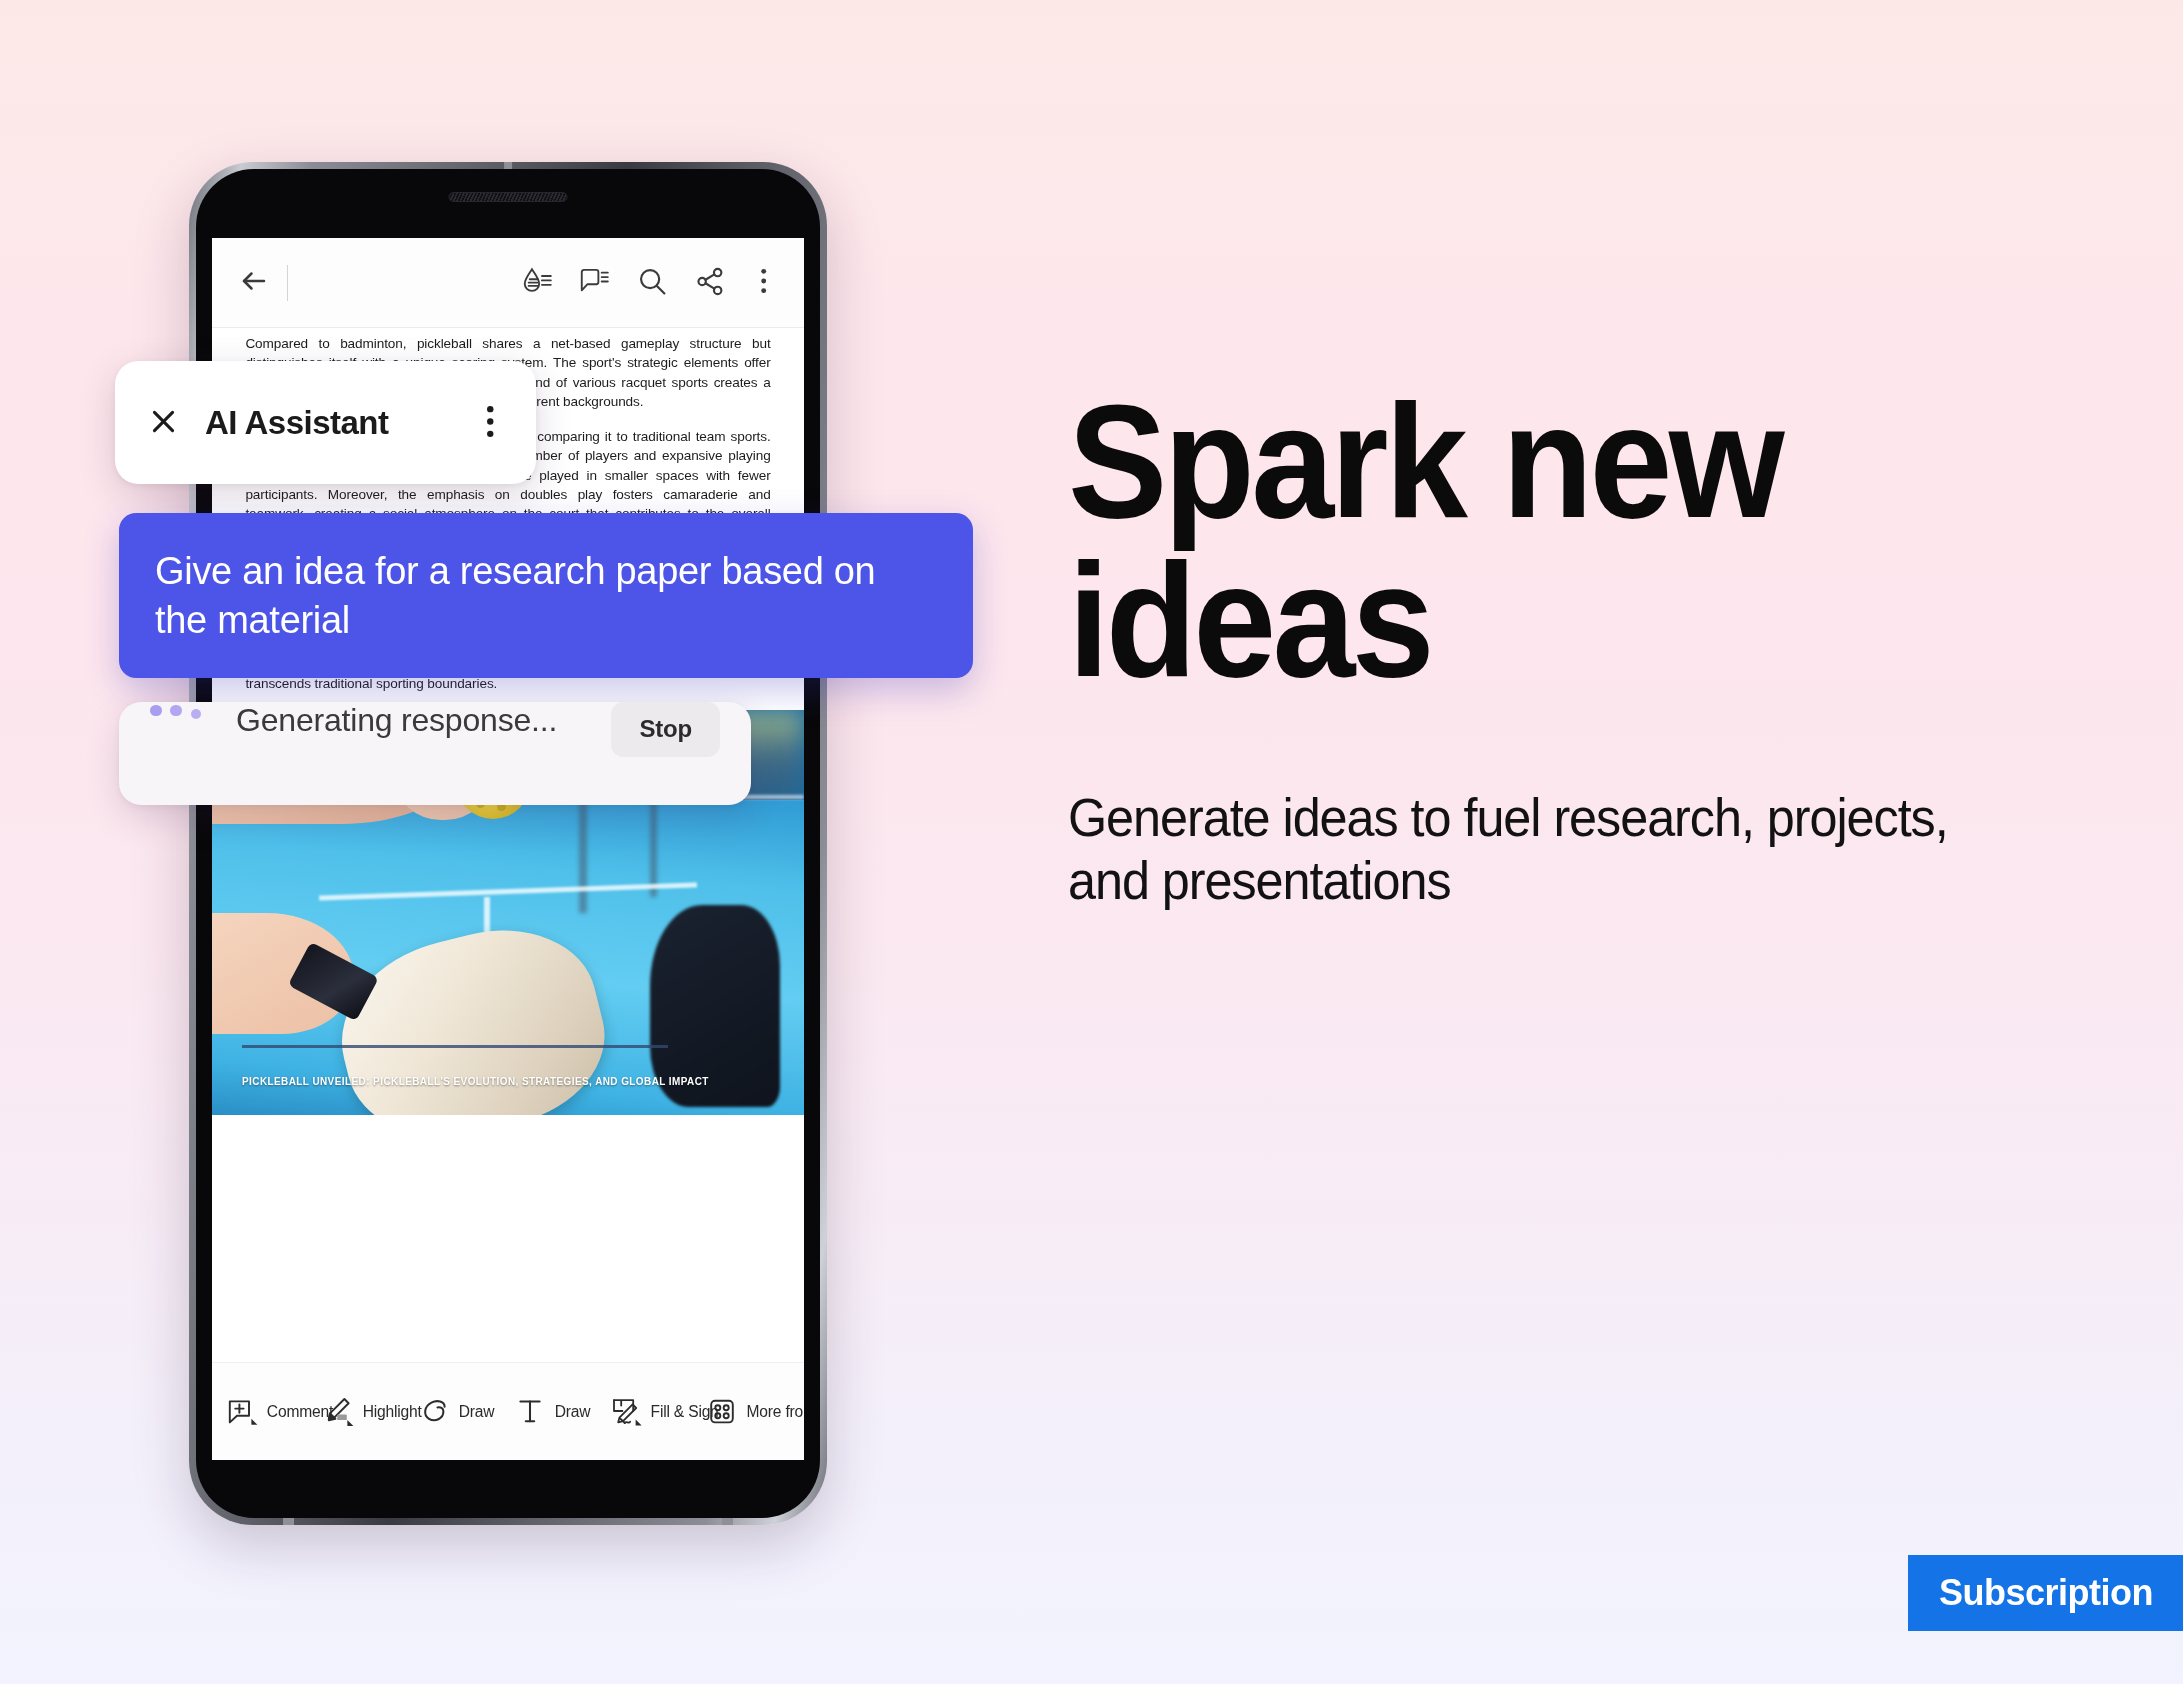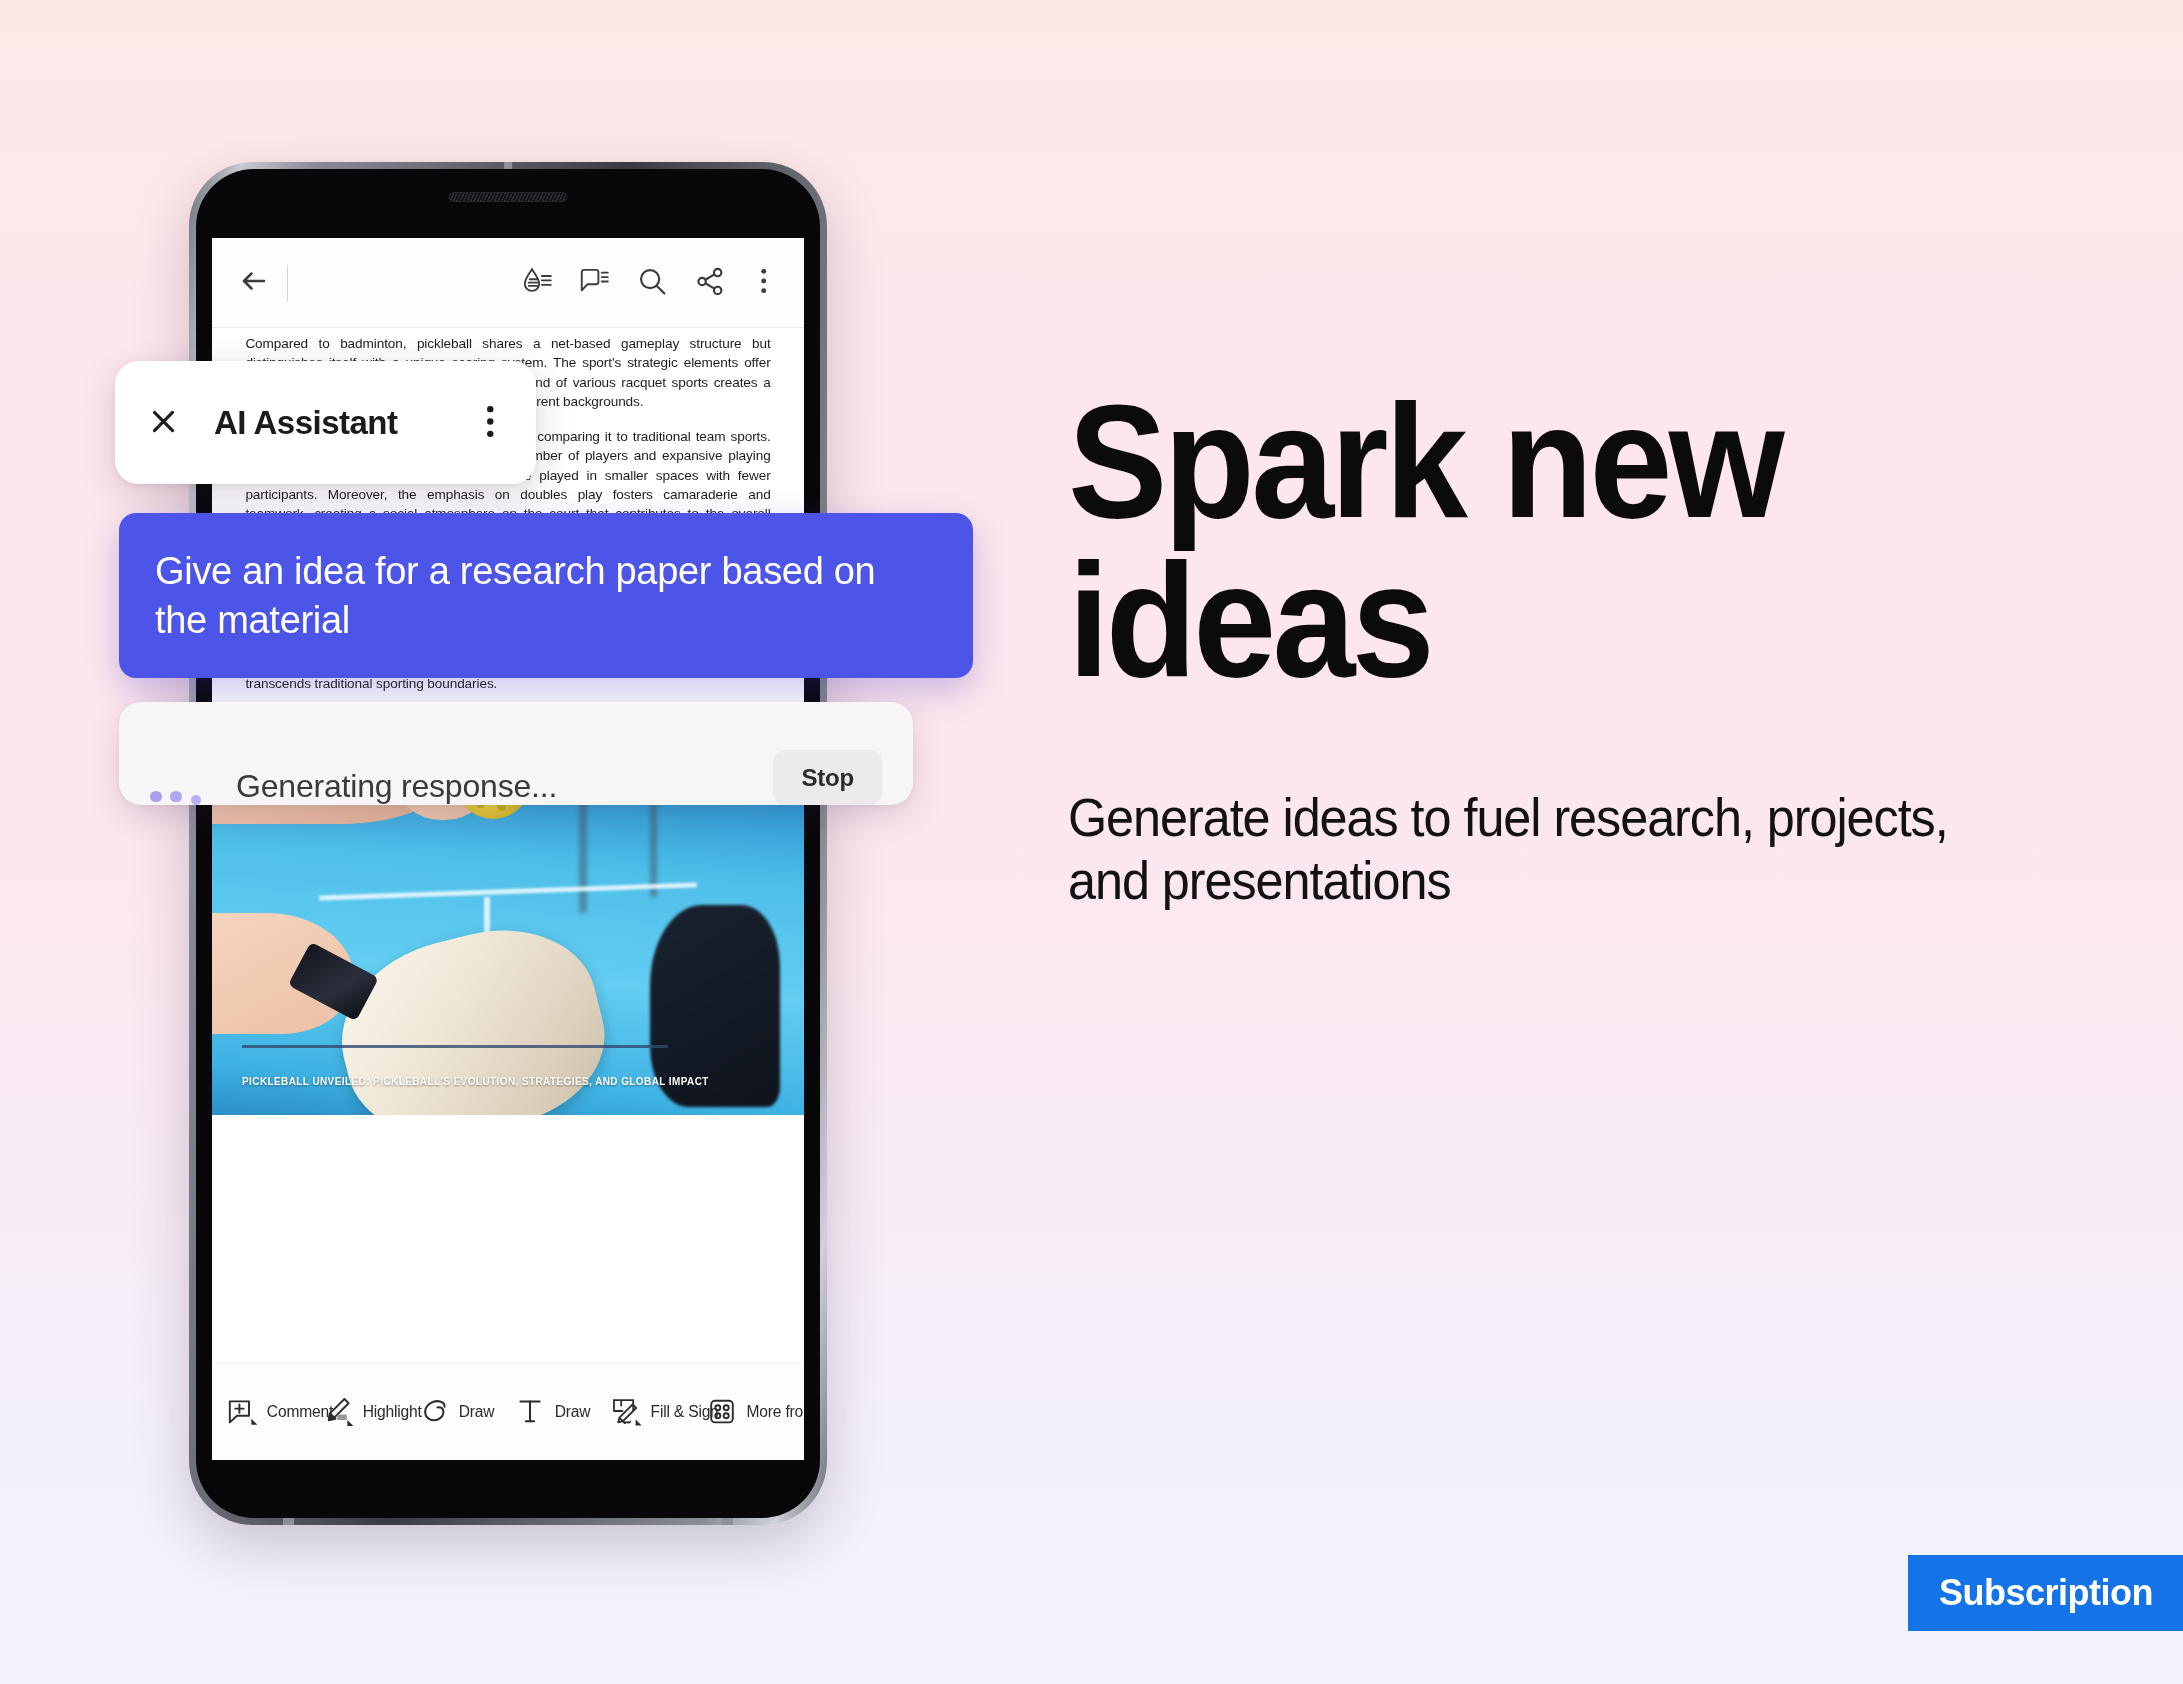--- a/index.html
+++ b/index.html
@@ -259,21 +259,21 @@
     align-items: center;
     padding: 0 25px;
   }
   .ai-close { width: 47px; display:flex; align-items:center; justify-content:center; }
   .ai-title {
     flex: 1;
     font-size: 33px;
     font-weight: bold;
     color: #1b1b1b;
     letter-spacing: -0.5px;
-    margin-left: 27px;
+    margin-left: 18px;
   }
   .ai-more { width: 42px; display:flex; align-items:center; justify-content:center; }
 
   
   #prompt-bubble {
     position: absolute;
     left: 119px;
     top: 513px;
     width: 854px;
     min-height: 165px;
@@ -289,27 +289,27 @@
     font-size: 38px;
     line-height: 1.28;
     letter-spacing: -0.3px;
   }
 
   
   #generating-bar {
     position: absolute;
     left: 119px;
     top: 702px;
-    width: 794px;
+    width: 632px;
     height: 103px;
     background: #f7f5f8;
     border-radius: 22px;
     box-shadow: 0 12.5px 34px rgba(70, 40, 90, 0.16), 0 1.6px 6.2px rgba(0,0,0,0.05);
     display: flex;
-    align-items: flex-end;
+    align-items: flex-start;
     padding: 0 31px;
   }
   .gen-dots { display: flex; align-items: center; gap: 8.6px; width: 75px; }
   .gen-dot { width: 11.7px; height: 11.7px; border-radius: 50%; background: #a89ef0; }
   .gen-dot.d2 { opacity: 0.9; }
   .gen-dot.d3 { width: 10px; height: 10px; opacity: 0.8; margin-top: 7px; }
   .gen-label {
     flex: 1;
     font-size: 32px;
     color: #3a3a3a;

